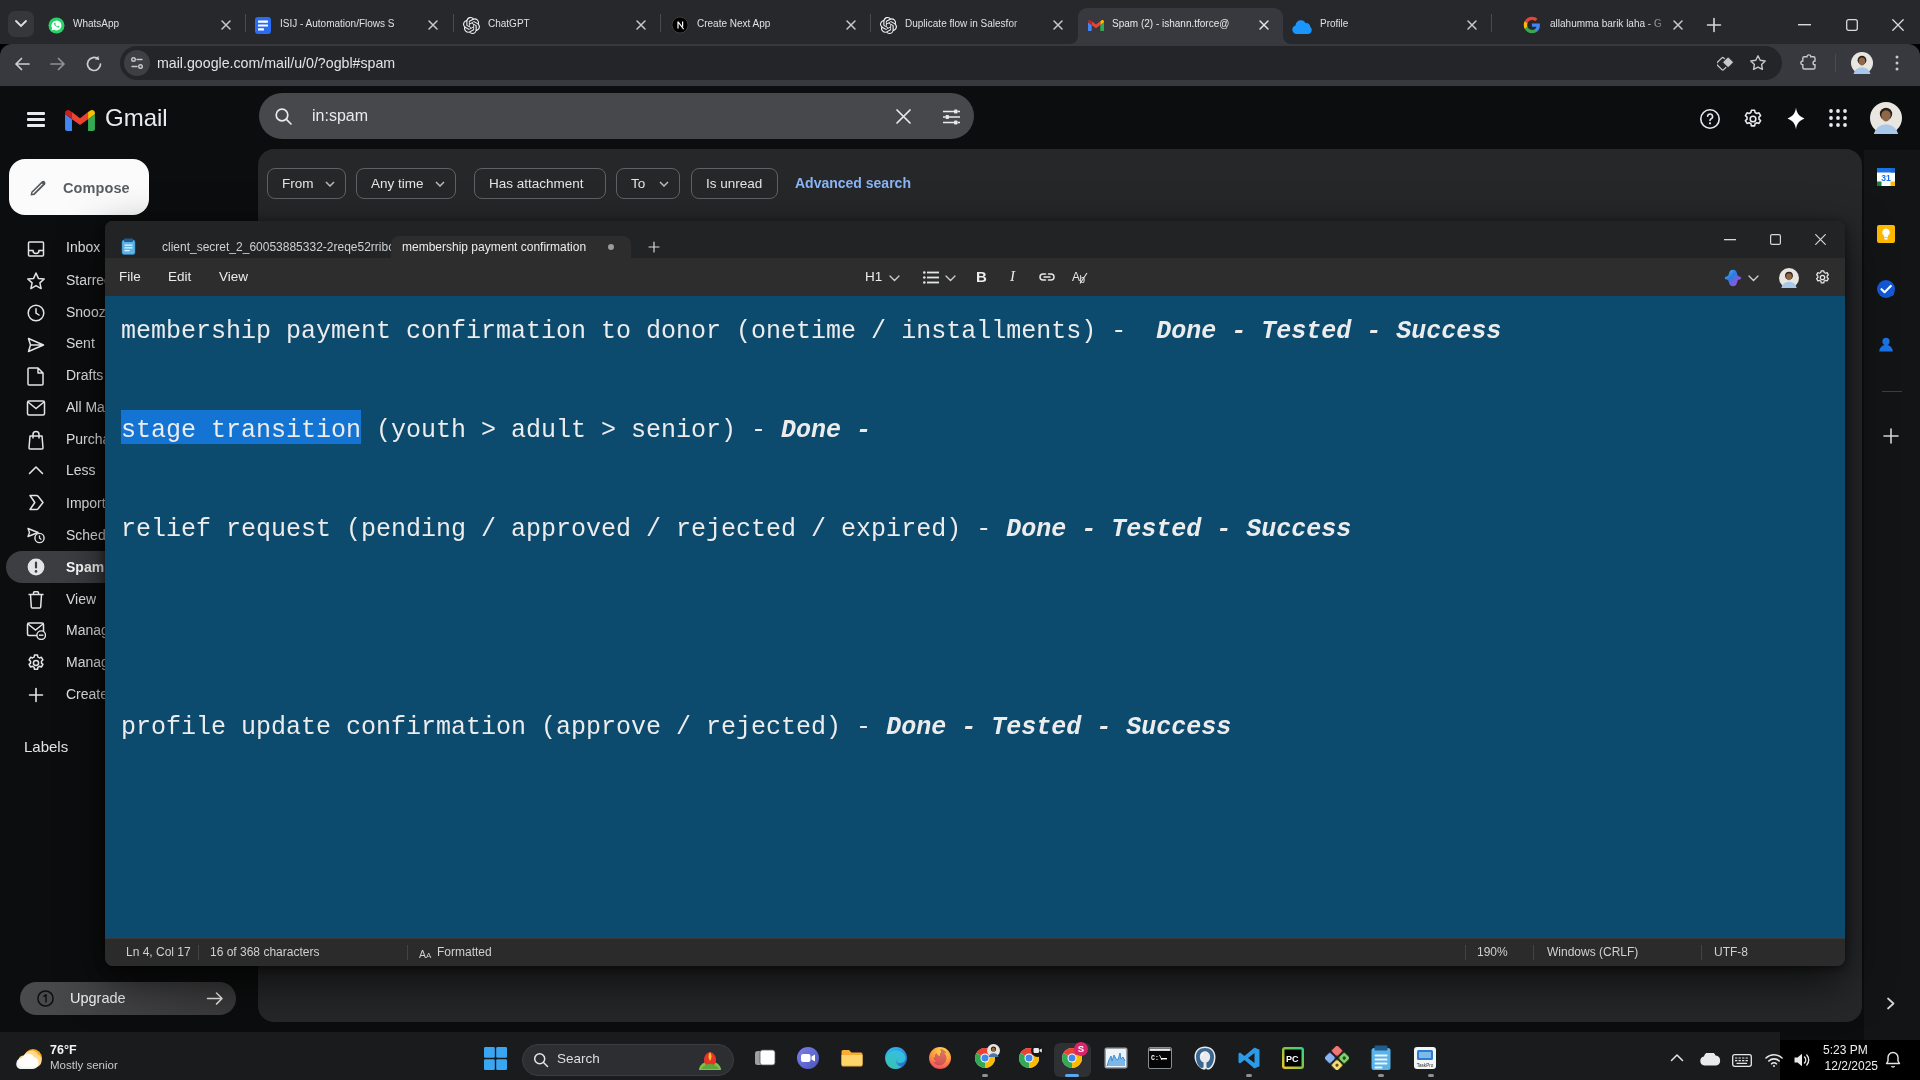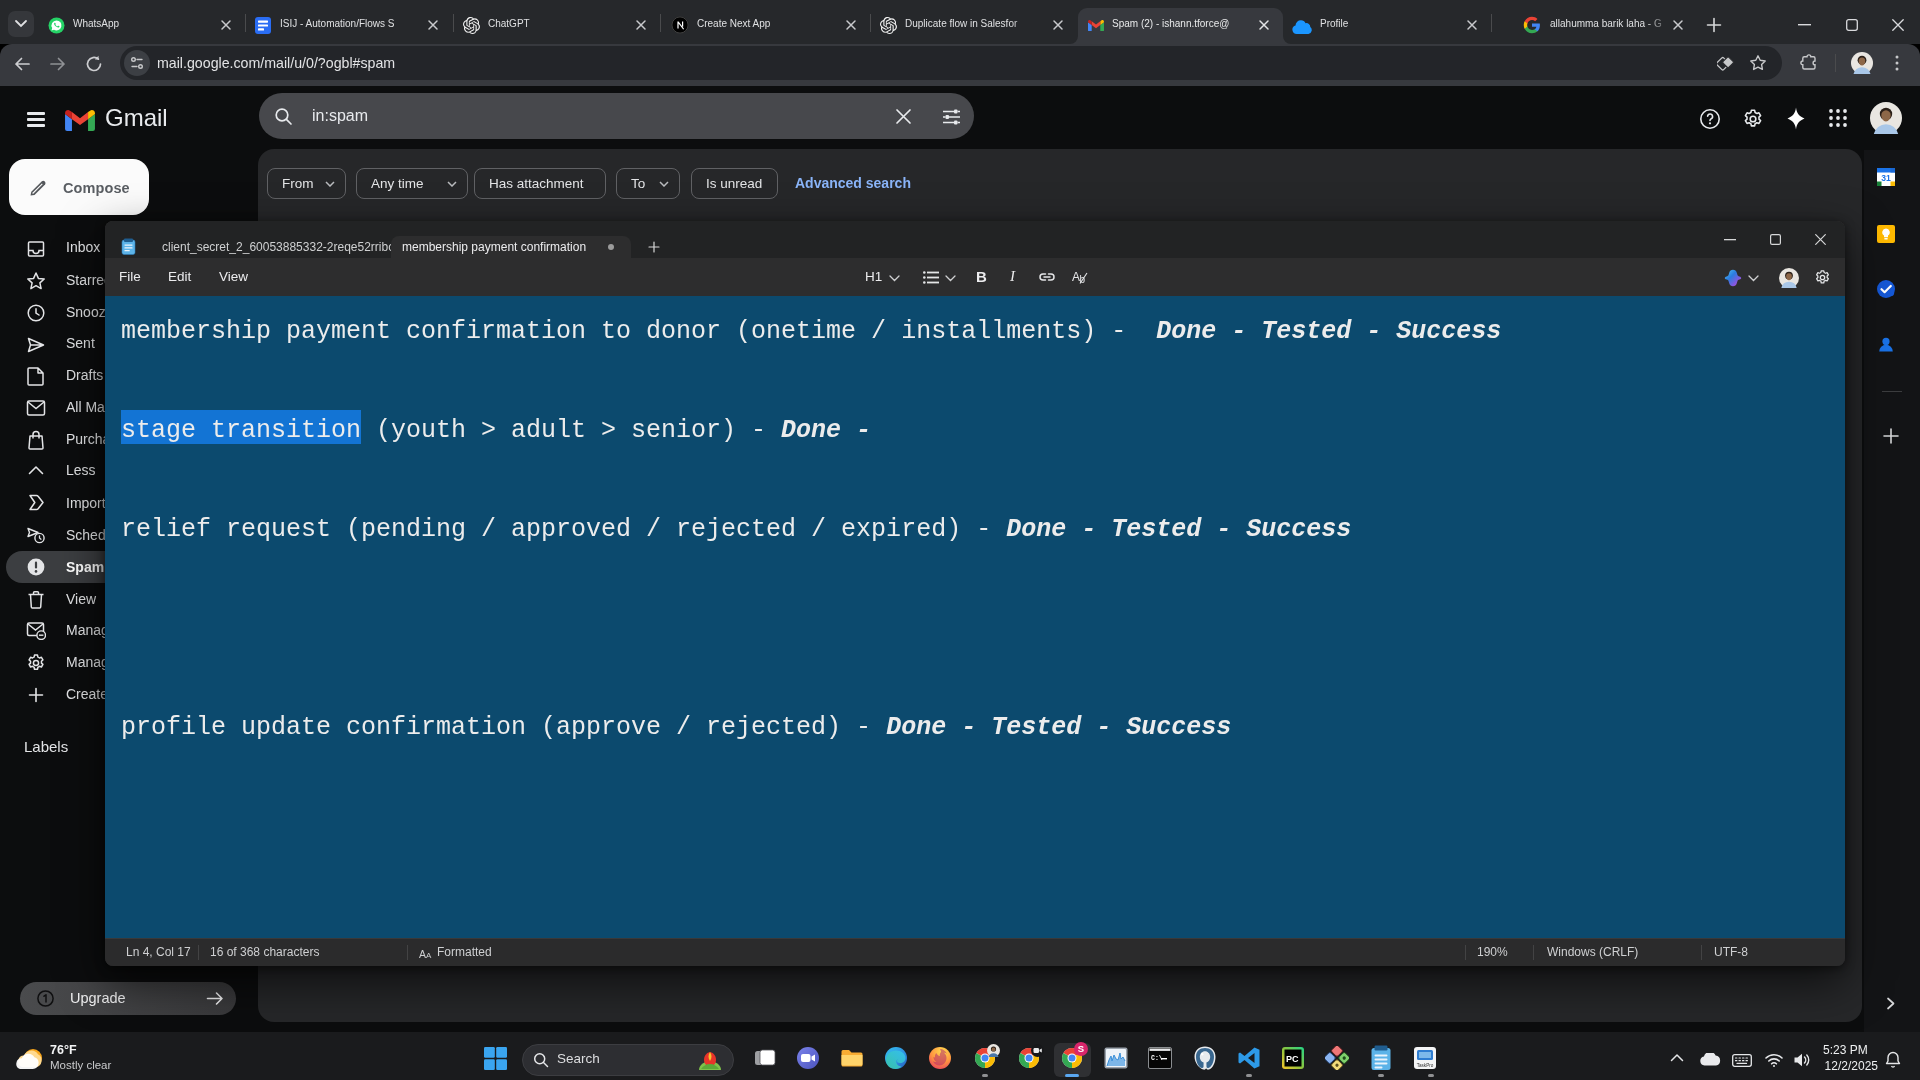--- a/index.html
+++ b/index.html
@@ -276,21 +276,21 @@
     </svg>
 
   <div class="abs" style="left:258px;top:63px;width:1604px;height:873px;background:#262729;border-radius:16px;"></div>
 
   <div class="abs" style="left:267px;top:82px;width:79px;height:31px;border:1px solid #606164;border-radius:8px;color:#e3e4e6;font-size:13.5px;">
       <span style="position:absolute;left:14px;top:7px;">From</span>
       <svg style="position:absolute;right:10px;top:12px" width="10" height="6" viewBox="0 0 10 6">
         <path d="M1 1 L5 5 L9 1" stroke="#b9bbbe" stroke-width="1.5" fill="none"></path>
       </svg>
     </div>
-  <div class="abs" style="left:356px;top:82px;width:112px;height:31px;border:1px solid #606164;border-radius:8px;color:#e3e4e6;font-size:13.5px;">
+  <div class="abs" style="left:356px;top:82px;width:100px;height:31px;border:1px solid #606164;border-radius:8px;color:#e3e4e6;font-size:13.5px;">
       <span style="position:absolute;left:14px;top:7px;">Any time</span>
       <svg style="position:absolute;right:10px;top:12px" width="10" height="6" viewBox="0 0 10 6">
         <path d="M1 1 L5 5 L9 1" stroke="#b9bbbe" stroke-width="1.5" fill="none"></path>
       </svg>
     </div>
   <div class="abs" style="left:474px;top:82px;width:132px;height:31px;border:1px solid #606164;border-radius:8px;color:#e3e4e6;font-size:13.5px;">
       <span style="position:absolute;left:14px;top:7px;">Has attachment</span>
     </div>
   <div class="abs" style="left:616px;top:82px;width:64px;height:31px;border:1px solid #606164;border-radius:8px;color:#e3e4e6;font-size:13.5px;">
       <span style="position:absolute;left:14px;top:7px;">To</span>
@@ -507,29 +507,29 @@
     <div class="abs" style="left:332px;top:6px;">Formatted</div>
     <div class="abs" style="left:1360px;top:6px;width:1px;height:15px;background:#434344;"></div>
     <div class="abs" style="left:1372px;top:6px;">190%</div>
     <div class="abs" style="left:1428px;top:6px;width:1px;height:15px;background:#434344;"></div>
     <div class="abs" style="left:1442px;top:6px;">Windows (CRLF)</div>
     <div class="abs" style="left:1596px;top:6px;width:1px;height:15px;background:#434344;"></div>
     <div class="abs" style="left:1609px;top:6px;">UTF-8</div>
   </div>
 </div>
 
-<div class="abs" id="taskbar" style="left:0;top:1032px;width:1920px;height:48px;background:#1a1b1d;">
+<div class="abs" id="taskbar" style="left:0;top:1032px;width:1780px;height:48px;background:#1a1b1d;">
 
   <svg class="abs" style="left:16px;top:13px" width="32" height="30" viewBox="0 0 32 30">
       <circle cx="17" cy="13" r="9" fill="#f8a61c"></circle>
       <path d="M6 22 a6 6 0 0 1 2-11.6 a8 8 0 0 1 14-1.2 a7 7 0 0 1-2 13z" fill="#ffd98e"></path>
       <path d="M4 24 a5.5 5.5 0 0 1 1.8-10.7 a7 7 0 0 1 12.6-1 a6 6 0 0 1-1.6 11.7z" fill="#fff" opacity="0.95"></path>
     </svg>
   <div class="abs" style="left:50px;top:11px;font-size:12.5px;color:#f2f3f4;font-weight:bold;">76°F</div>
-  <div class="abs" style="left:50px;top:27px;font-size:11.5px;color:#c9cacc;">Mostly clear</div>
+  <div class="abs" style="left:50px;top:27px;font-size:11.5px;color:#c9cacc;">Mostly senior</div>
 
   <svg class="abs" style="left:484px;top:15px" width="23" height="23" viewBox="0 0 23 23">
       <rect x="0" y="0" width="10.8" height="10.8" rx="1.2" fill="#3aa5f0"></rect>
       <rect x="12.2" y="0" width="10.8" height="10.8" rx="1.2" fill="#3aa5f0"></rect>
       <rect x="0" y="12.2" width="10.8" height="10.8" rx="1.2" fill="#3aa5f0"></rect>
       <rect x="12.2" y="12.2" width="10.8" height="10.8" rx="1.2" fill="#3aa5f0"></rect>
     </svg>
 
   <div class="abs" style="left:522px;top:12px;width:212px;height:32px;border-radius:16px;background:#2d2e32;border:1px solid #3c3d41;"></div>
   <svg class="abs" style="left:533px;top:20px" width="16" height="16" viewBox="0 0 16 16">

